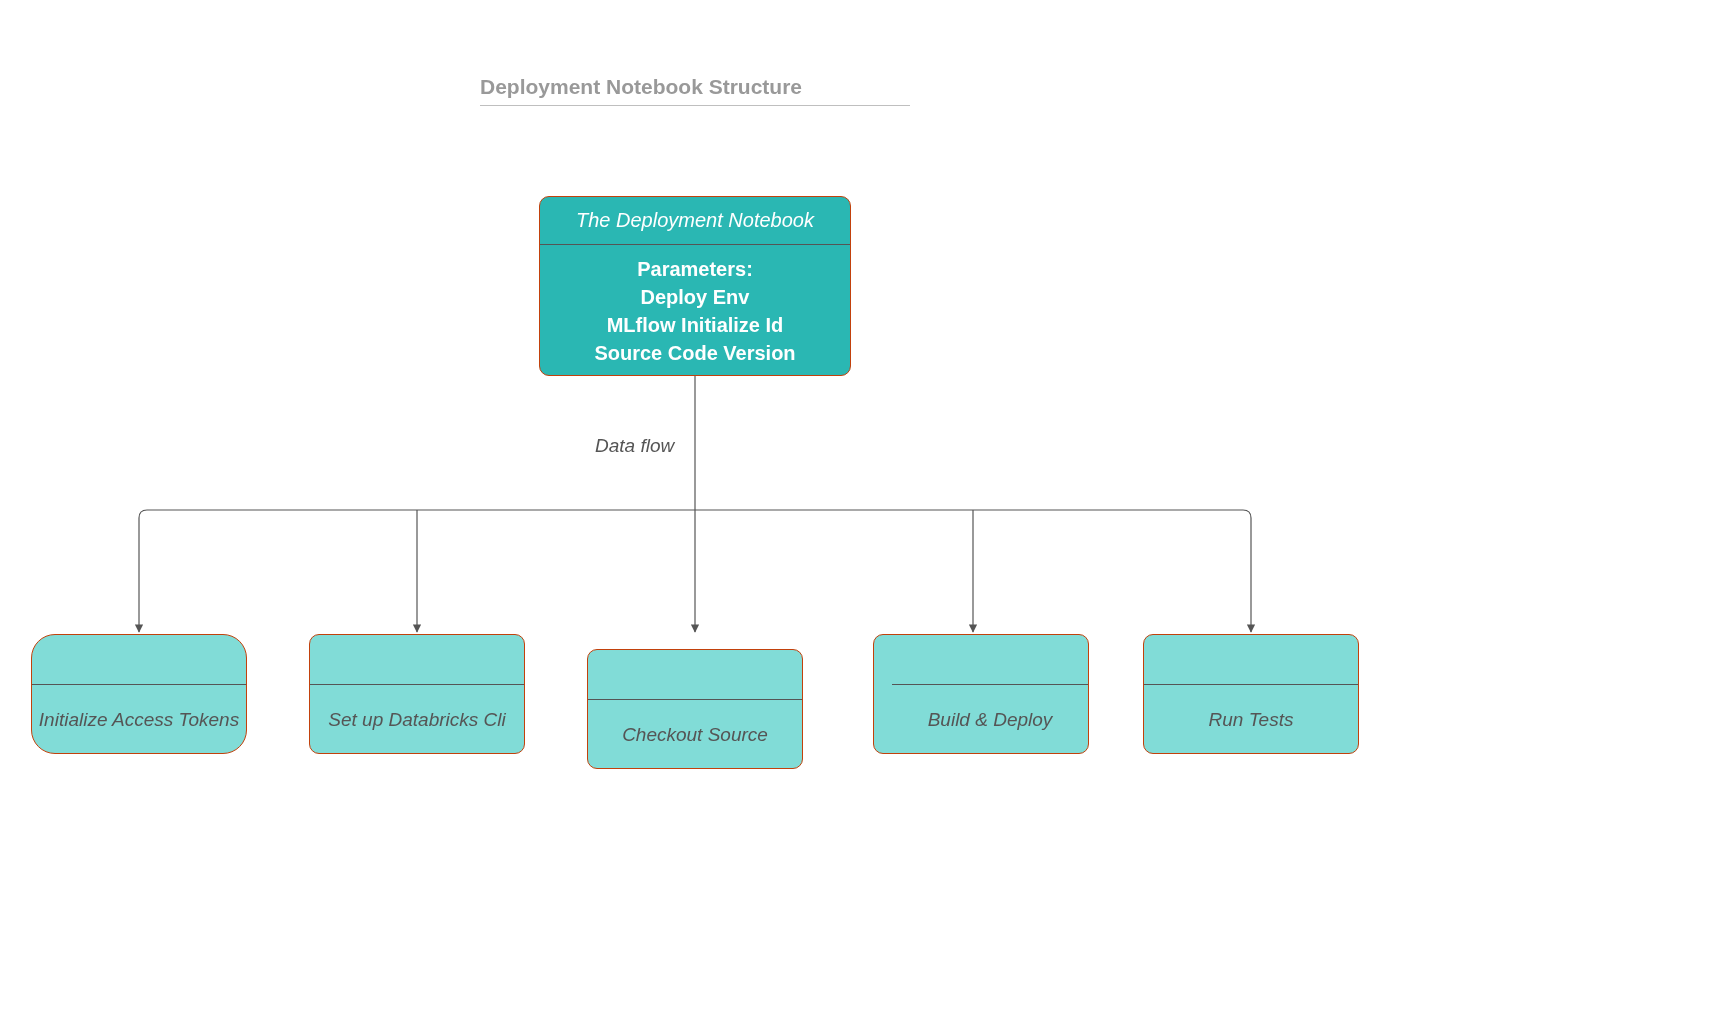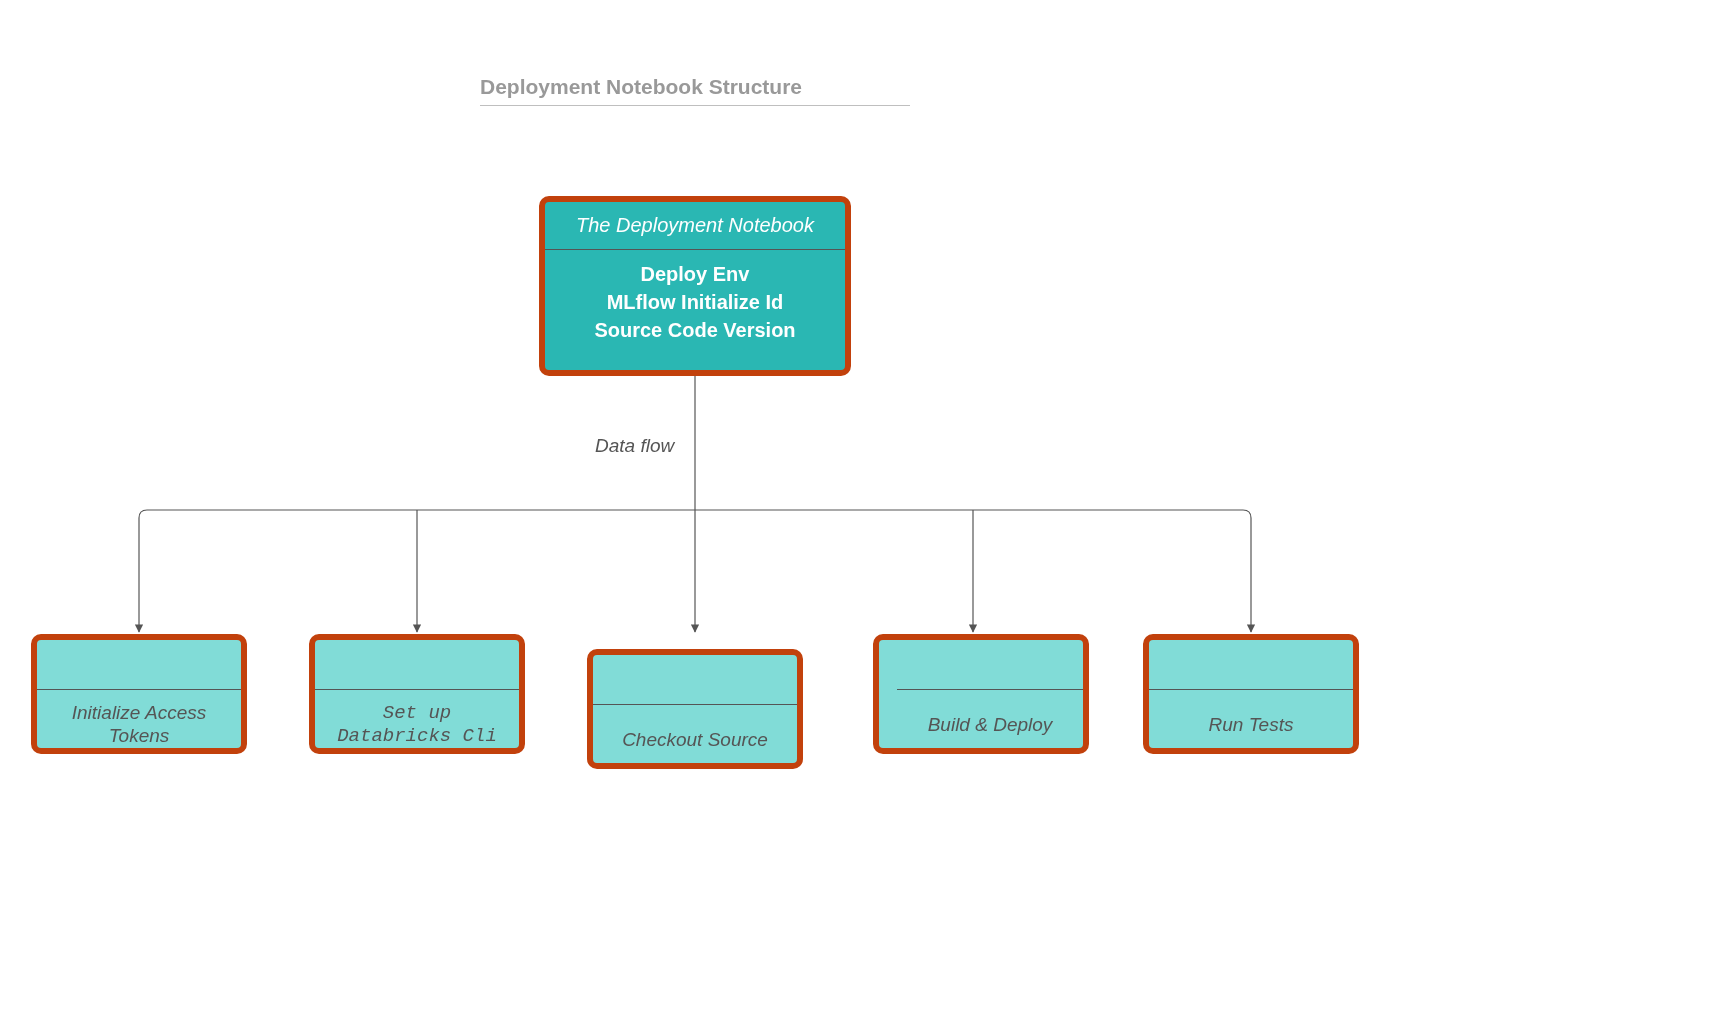--- a/index.html
+++ b/index.html
@@ -17,21 +17,21 @@
   width: 430px;
   text-align: left;
   font-size: 21px;
   font-weight: 600;
   color: #999999;
   padding-bottom: 6px;
   border-bottom: 1px solid #bfbfbf;
 }
 .node {
   position: absolute;
-  border: 6px solid #c2410c;
+  border: 1px solid #c2410c;
   border-radius: 10px;
   overflow: hidden;
 }
 .node .header {
   border-bottom: 1px solid #555555;
 }
 .main-node {
   left: 539px;
   top: 196px;
   width: 312px;
@@ -92,34 +92,35 @@
 }
 </style>
 </head>
 <body>
 
 <div class="title">Deployment Notebook Structure</div>
 
 <div class="node main-node">
   <div class="header">The Deployment Notebook</div>
   <div class="body">
+    <div>Parameters:</div>
     <div>Deploy Env</div>
     <div>MLflow Initialize Id</div>
     <div>Source Code Version</div>
   </div>
 </div>
 
 <div class="edge-label">Data flow</div>
 
 <div id="children-container">
-    <div class="node child-node" style="left: 31px;">
+    <div class="node child-node" style="left: 31px; border-radius: 24px;">
       <div class="header"></div>
       <div class="body">Initialize Access Tokens</div>
     </div>
-    <div class="node child-node" style="left: 309px; font-family: Liberation Mono, monospace;">
+    <div class="node child-node" style="left: 309px;">
       <div class="header"></div>
       <div class="body">Set up Databricks Cli</div>
     </div>
     <div class="node child-node" style="left: 587px; margin-top: 15px;">
       <div class="header"></div>
       <div class="body">Checkout Source</div>
     </div>
     <div class="node child-node" style="left: 873px; padding-left: 18px;">
       <div class="header"></div>
       <div class="body">Build &amp; Deploy</div>

